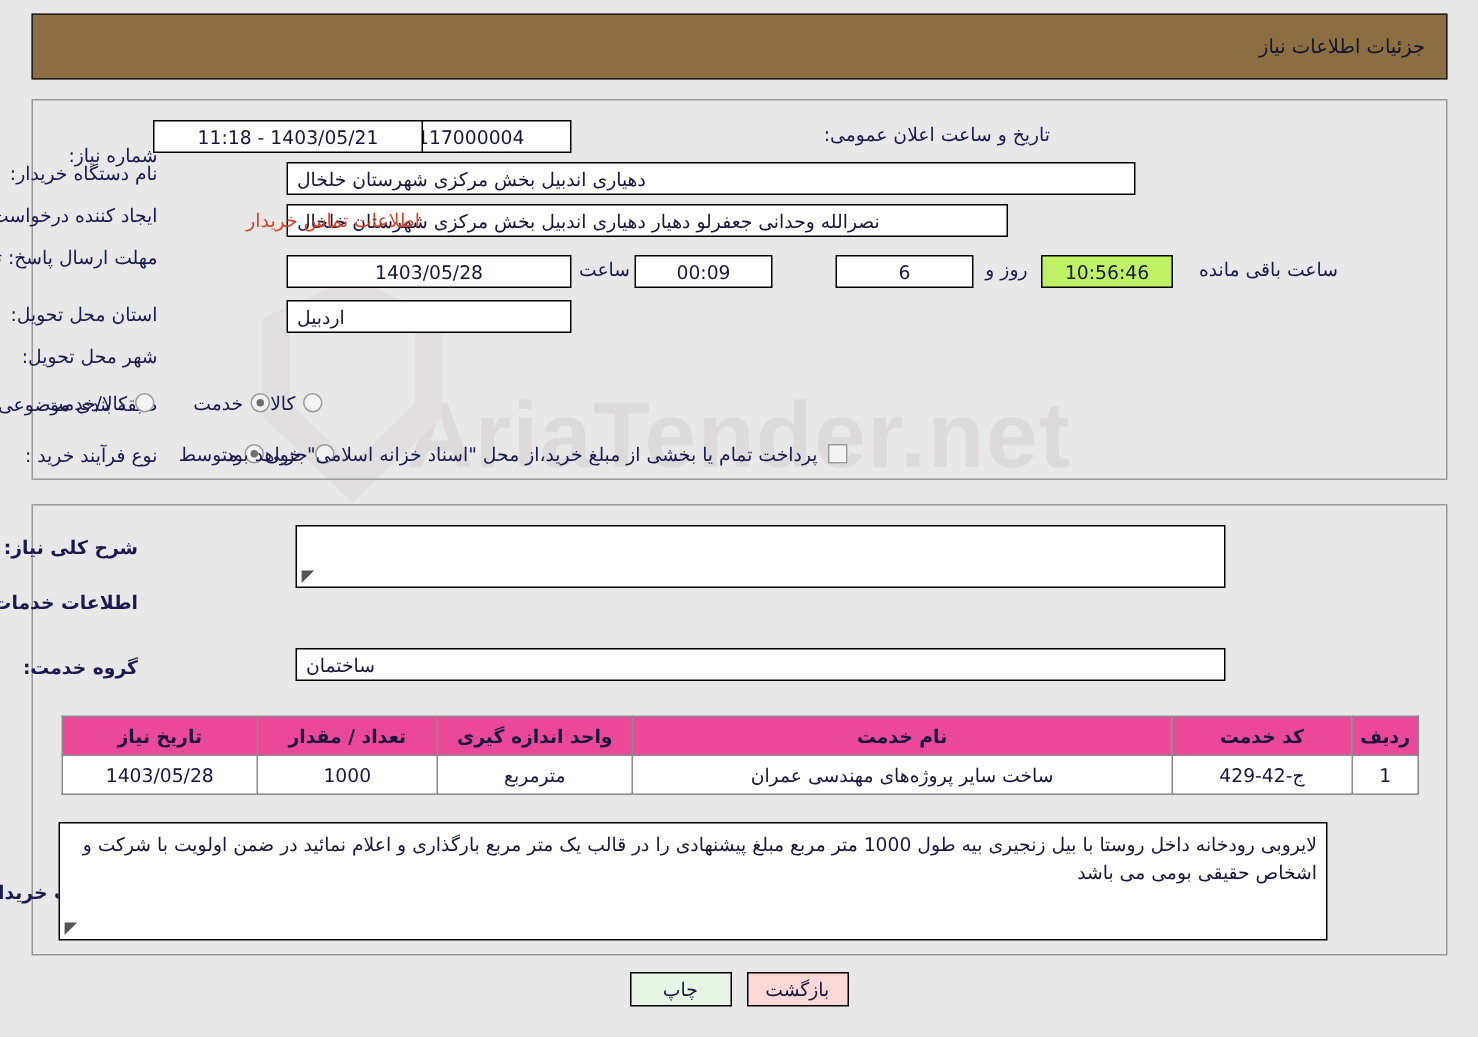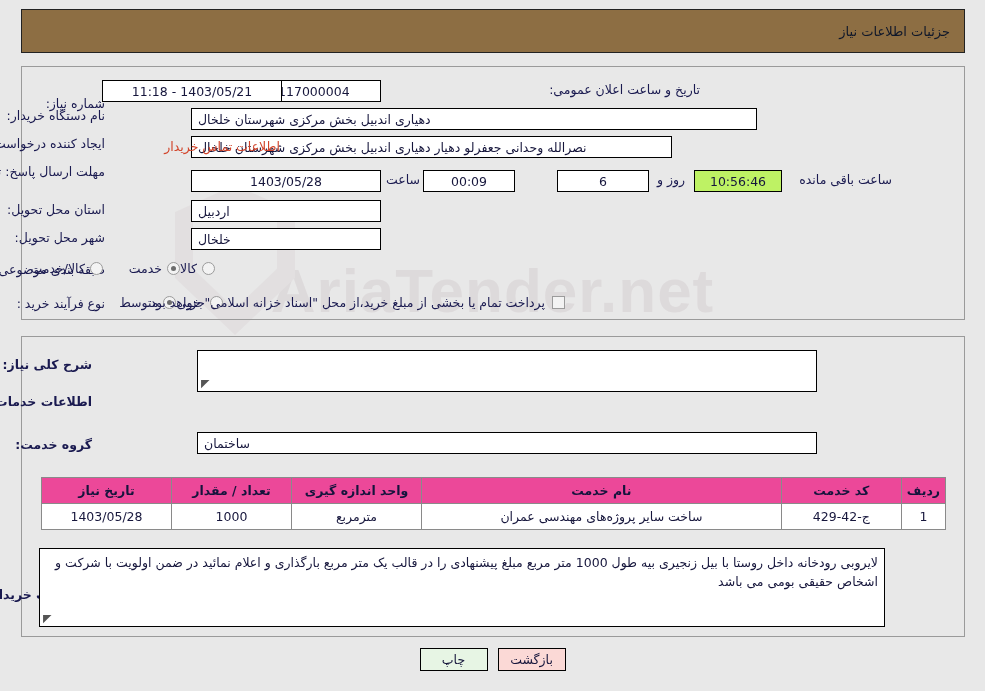--- a/index.html
+++ b/index.html
@@ -172,21 +172,20 @@
   </div>
 
   <div class="row" style="right:880px; top:202px;">
     <span class="lbl">استان محل تحویل:</span>
   </div>
   <div class="fld right" style="position:absolute; right:604px; top:200px; width:190px; z-index:3;">اردبیل</div>
 
   <div class="row" style="right:880px; top:230px;">
     <span class="lbl">شهر محل تحویل:</span>
   </div>
-  <div class="fld right" style="position:absolute; right:604px; top:228px; width:190px; z-index:3;">خلخال</div>
 
   <div class="row" style="right:880px; top:262px;">
     <span class="lbl">طبقه بندی موضوعی:</span>
   </div>
   <div class="row" style="right:770px; top:261px;">
     <span class="radio-group" style="margin-left:0;">
       <span class="radio"></span>
       <span class="lbl">کالا</span>
     </span>
     <span class="radio-group">

